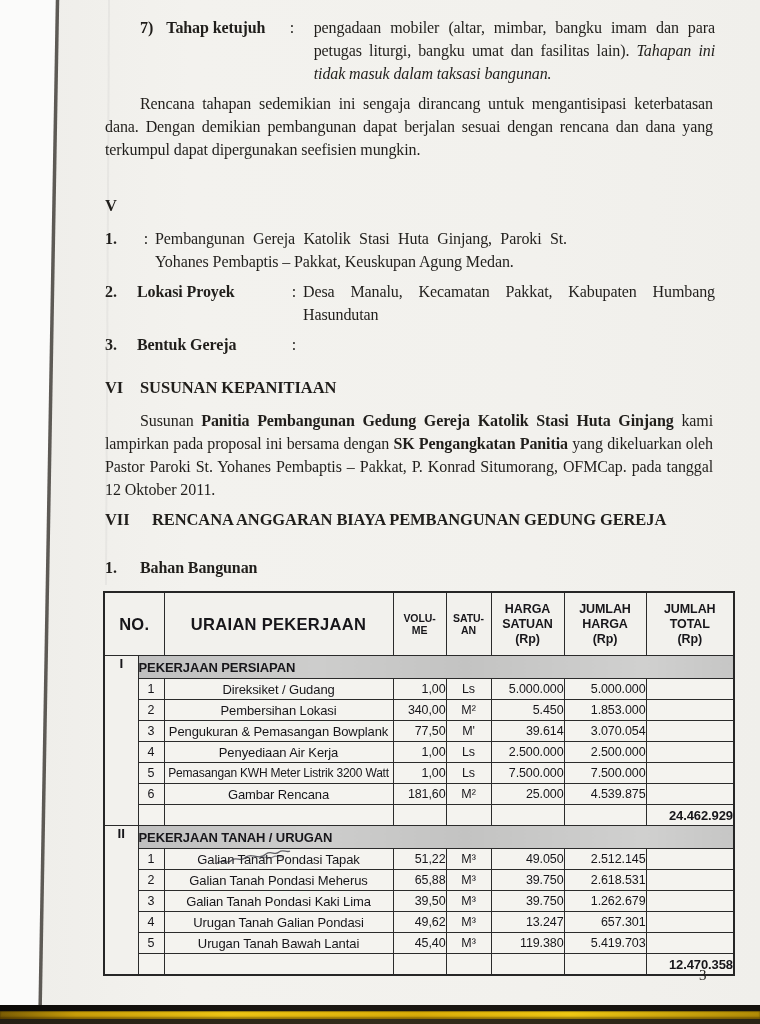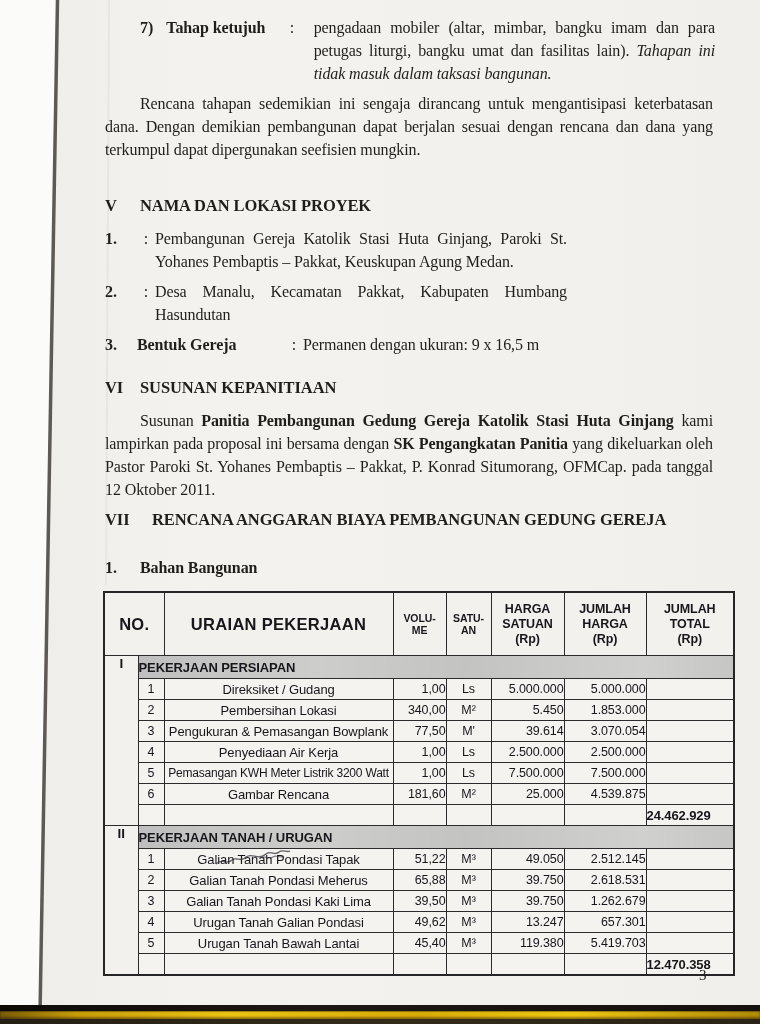--- a/index.html
+++ b/index.html
@@ -50,21 +50,21 @@
   td.banner{background:linear-gradient(90deg,#bfbfbf,#cdcdcc 30%,#c3c3c2 55%,#d0d0cf 85%,#c6c6c5);
     font-weight:bold;font-size:13px;padding-left:12px;height:22px;}
   tbody td{height:20px;font-size:12.5px;background:#f4f3ef;}
   td.num{text-align:center;font-size:12.5px;}
   td.uraian{text-align:center;padding-left:7px;font-size:13px;white-space:nowrap;}
   td.uraian.condensed{font-size:12px;letter-spacing:-0.2px;}
   td.vol{text-align:right;padding-right:12px;margin-left:40px;}
   td.sat{text-align:center;}
   td.hs{text-align:right;padding-right:8px;}
   td.jh{text-align:right;padding-right:16px;}
-  td.jt{padding-right:5px;}
+  td.jt{text-align:right;padding-right:5px;}
   td.subtotal{font-weight:bold;font-size:13px;}
   
   .edge-svg{left:0;top:0;pointer-events:none;}
   .band1{left:0;top:1005px;width:760px;height:6px;background:linear-gradient(90deg,#0d0b08,#1c1813 40%,#15120d);}
   .band-gold{left:0;top:1011px;width:760px;height:8px;
     background:linear-gradient(90deg,#7a5c04,#c79c08 10%,#edc414 30%,#d9ac08 55%,#efc713 75%,#b08a06);
     box-shadow:inset 0 -2px 2px rgba(40,25,0,.45), inset 0 1px 1px rgba(0,0,0,.35);}
   .band2{left:0;top:1019px;width:760px;height:5px;background:linear-gradient(90deg,#241f14,#332c1b 50%,#2a2416);}
 </style>
 </head>
@@ -76,38 +76,37 @@
     <span class="stage-num">7)</span>
     <span class="stage-label">Tahap ketujuh</span>
     <span class="colon-col">:</span>
     <span class="stage-text"><span>pengadaan mobiler (altar, mimbar, bangku imam dan para petugas liturgi, bangku umat dan fasilitas lain). </span><span style="font-style: italic;">Tahapan ini tidak masuk dalam taksasi bangunan.</span></span>
   </div>
 
   <div class="abs prose para">Rencana tahapan sedemikian ini sengaja dirancang untuk mengantisipasi keterbatasan dana. Dengan demikian pembangunan dapat berjalan sesuai dengan rencana dan dana yang terkumpul dapat dipergunakan seefisien mungkin.</div>
 
   <div class="abs heading h-v">
     <span class="numeral">V</span>
-    <span>NAMA DAN LOKASI PROYEK</span>
   </div>
   <div class="abs prose v-items" id="v-items">
       <div class="v-item">
         <span class="v-no">1.</span>
         <span class="colon-col">:</span>
         <span class="v-value">Pembangunan Gereja Katolik Stasi Huta Ginjang, Paroki St. Yohanes Pembaptis – Pakkat, Keuskupan Agung Medan.</span>
       </div>
       <div class="v-item">
         <span class="v-no">2.</span>
+        <span class="v-label">Lokasi Proyek</span>
         <span class="colon-col">:</span>
         <span class="v-value">Desa Manalu, Kecamatan Pakkat, Kabupaten Humbang Hasundutan</span>
       </div>
       <div class="v-item">
         <span class="v-no">3.</span>
         <span class="v-label">Bentuk Gereja</span>
         <span class="colon-col">:</span>
-        <span class="v-value">Permanen dengan ukuran: 9 x 16,5 m</span>
       </div>
     </div>
 
   <div class="abs heading h-vi">
     <span class="numeral">VI</span>
     <span>SUSUNAN KEPANITIAAN</span>
   </div>
   <div class="abs prose para-vi"><span>Susunan </span><span style="font-weight: bold;">Panitia Pembangunan Gedung Gereja Katolik Stasi Huta Ginjang</span><span> kami lampirkan pada proposal ini bersama dengan </span><span style="font-weight: bold;">SK Pengangkatan Panitia</span><span> yang dikeluarkan oleh Pastor Paroki St. Yohanes Pembaptis – Pakkat, P. Konrad Situmorang, OFMCap. pada tanggal 12 Oktober 2011.</span></div>
 
   <div class="abs heading h-vii">

